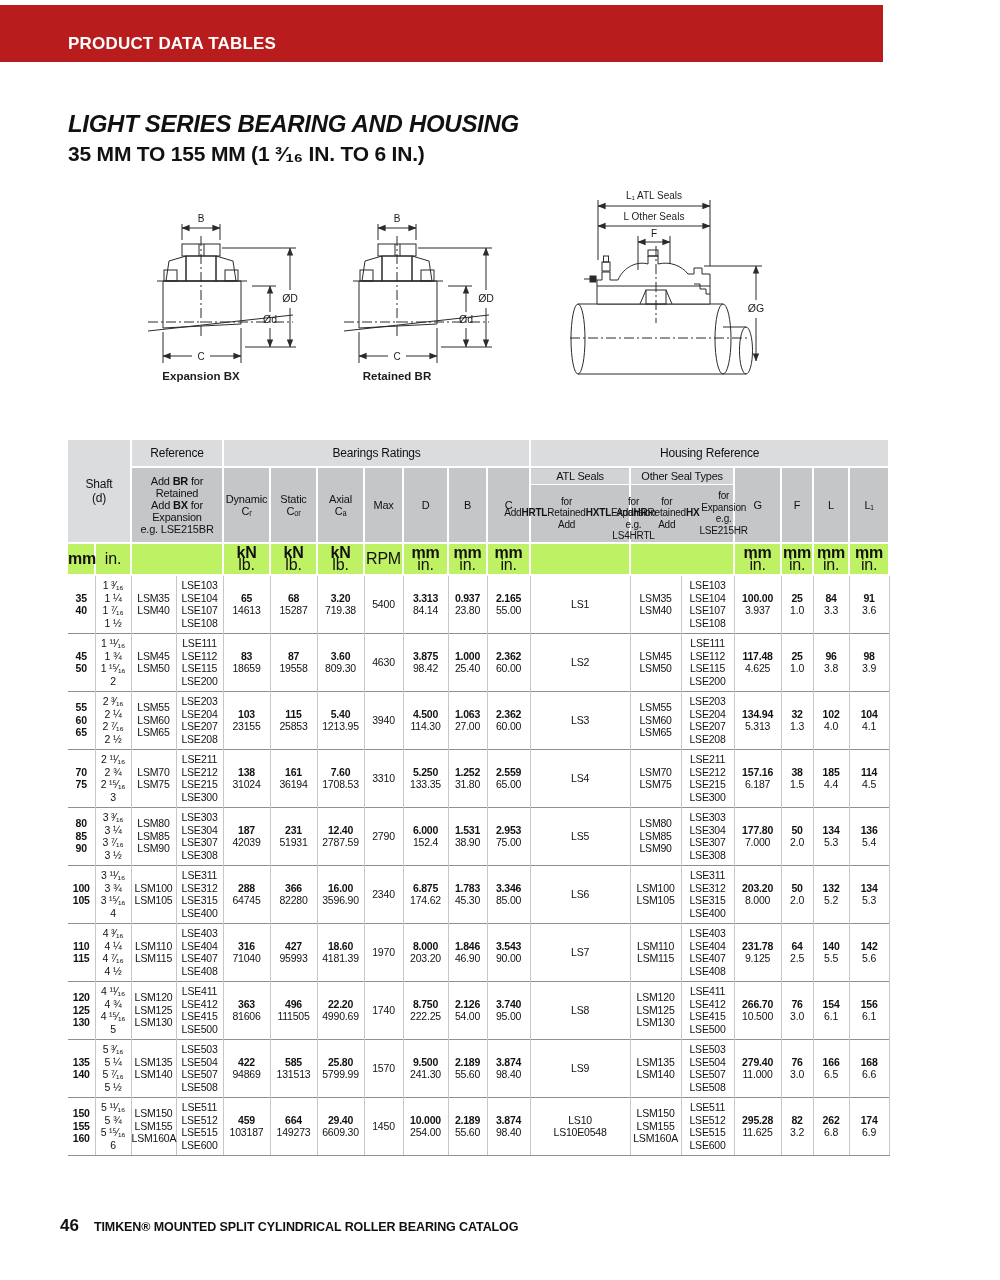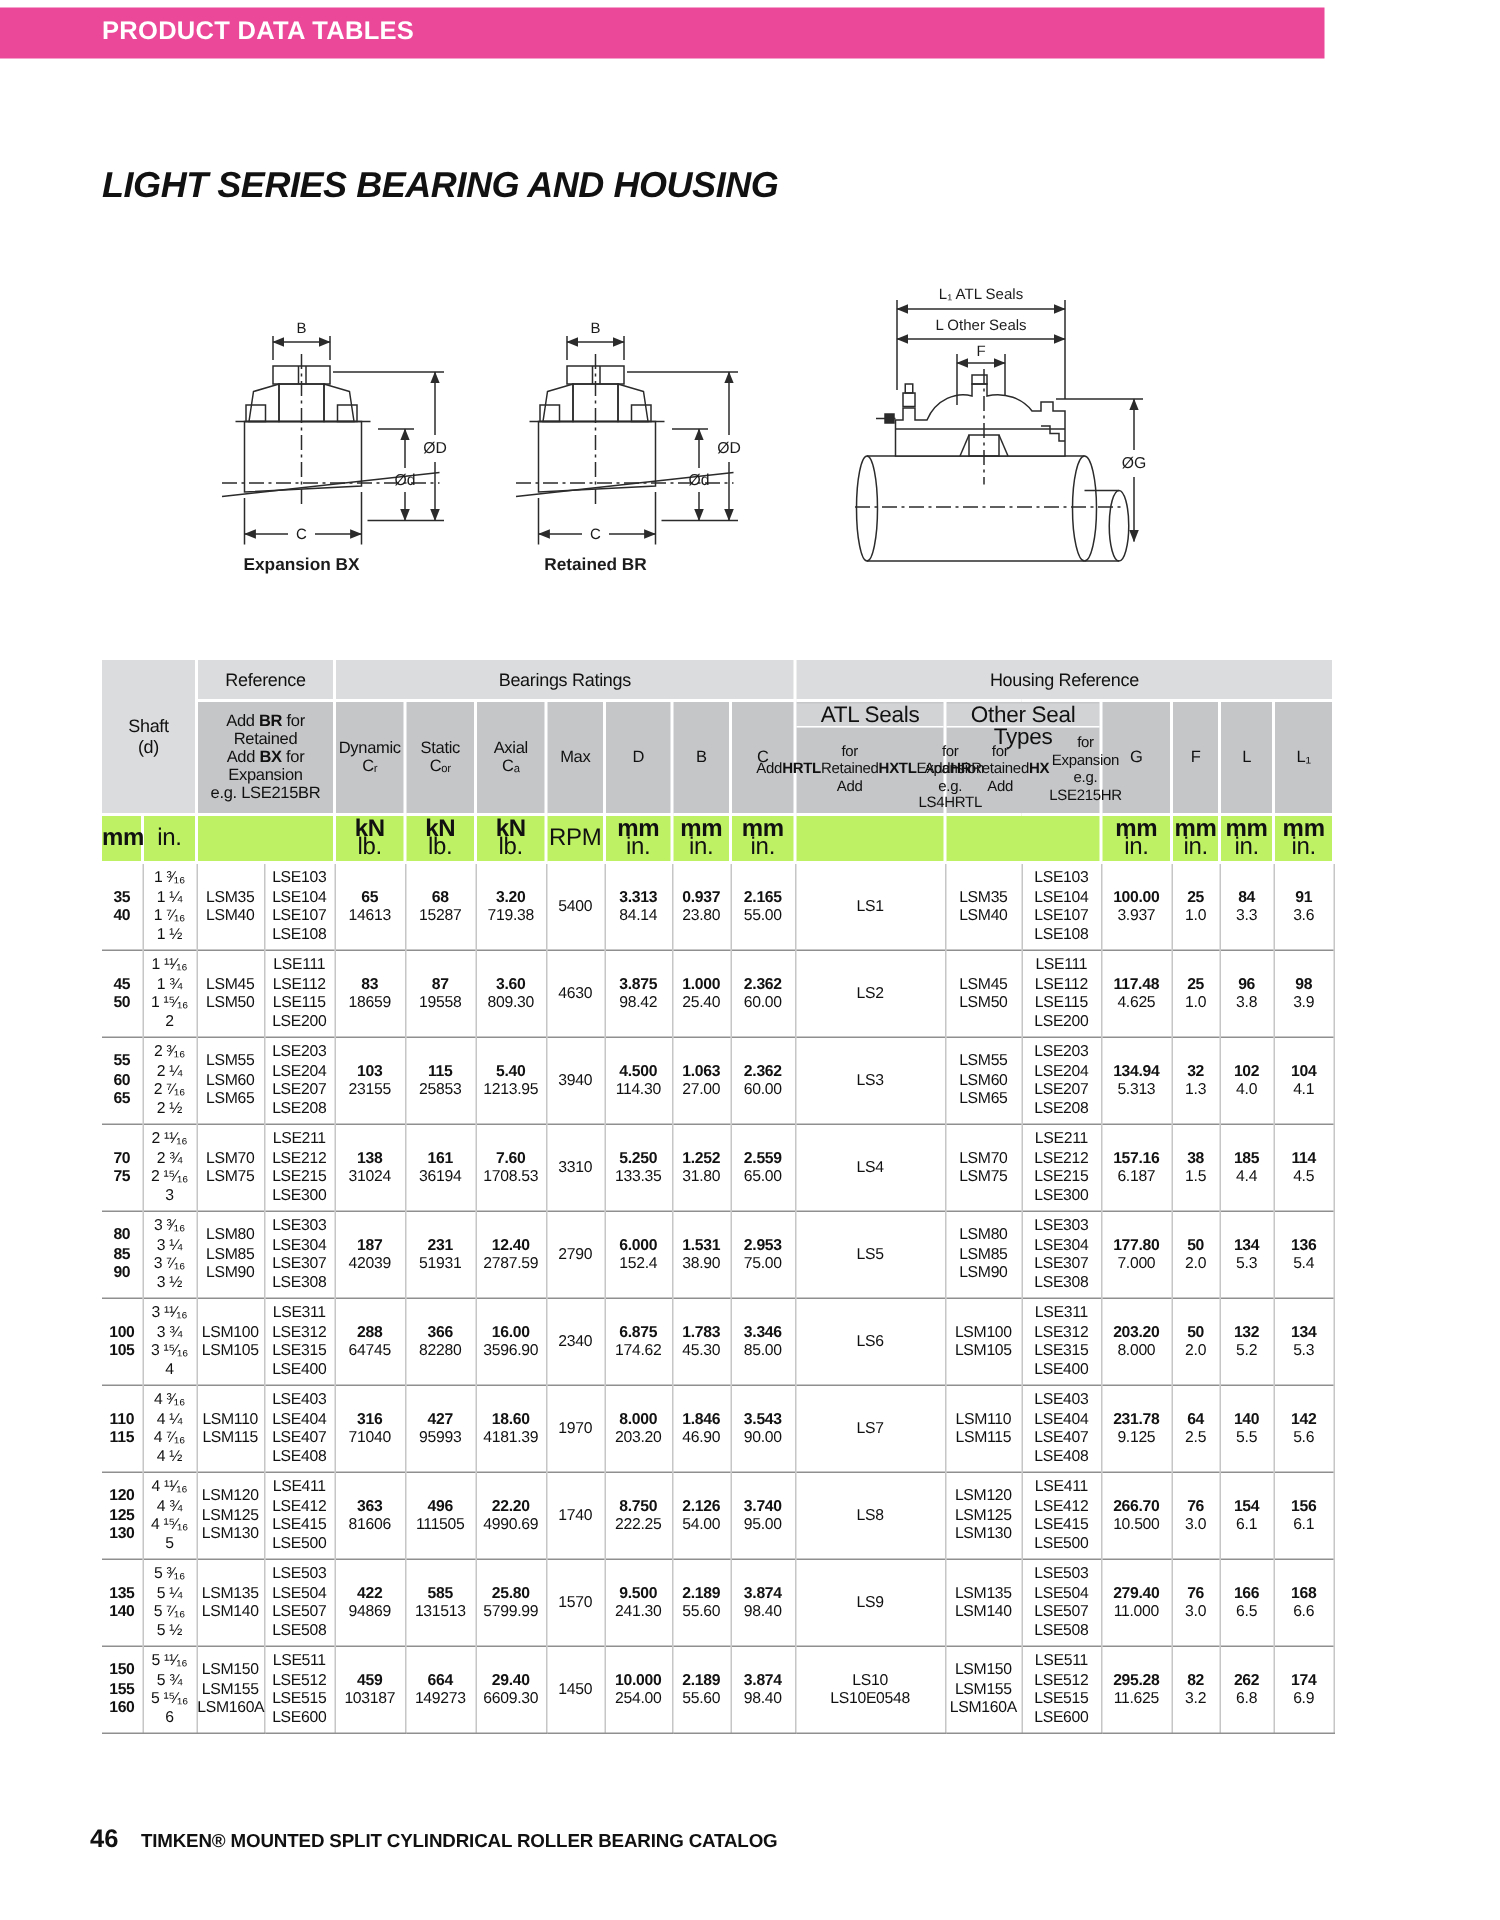--- a/index.html
+++ b/index.html
@@ -1,19 +1,19 @@
 <!DOCTYPE html>
 <html><head>
 <meta charset="utf-8">
 <style>
   html,body{margin:0;padding:0;background:#fff;}
   .page{position:relative;width:1000px;height:1280px;background:#fff;overflow:hidden;
         font-family:"Liberation Sans",sans-serif;color:#111;}
   
-  .black-bar{position:absolute;left:0;top:5px;width:883px;height:34px;background:#ec4899;
+  .black-bar{position:absolute;left:0;top:5px;width:883px;height:57px;background:#b91c1c;
              display:flex;align-items:flex-end;}
   .black-bar .t{color:#fff;font-weight:bold;font-size:17px;margin:0 0 8px 68px;letter-spacing:.2px;}
   .gray-bar{position:absolute;left:0;top:51px;width:883px;height:29px;background:#d9dadc;
             display:flex;align-items:center;}
   .gray-bar .t{font-weight:bold;font-size:12px;margin-left:68px;letter-spacing:.1px;}
   
   .title{position:absolute;left:68px;top:110px;font-style:italic;font-weight:bold;
          font-size:24px;letter-spacing:-.3px;}
   .subtitle{position:absolute;left:68px;top:142px;font-weight:bold;font-size:21px;letter-spacing:-.2px;}
   
@@ -27,21 +27,21 @@
              table-layout:fixed;}
   table.spec th,table.spec td{padding:0;margin:0;text-align:center;vertical-align:middle;
              font-weight:normal;letter-spacing:-.2px;}
   tr.hA th{height:26px;font-size:12px;background:#dbdcdd;border-right:2px solid #fff;
            border-bottom:2px solid #fff;margin-top:20px;}
   tr.hB th{height:74px;font-size:11px;line-height:12px;background:#c5c6c8;
            border-right:2px solid #fff;border-bottom:2px solid #fff;}
   th.shaft-cell{background:#dbdcdd !important;font-size:12px;}
   th.desc{font-size:10px;line-height:11.5px;}
   th.stack{padding:0;}
-  .stitle{background:#d2d3d5;height:15px;line-height:15px;font-size:15px;border-bottom:1px solid #fff;}
+  .stitle{background:#d2d3d5;height:15px;line-height:15px;font-size:11px;border-bottom:1px solid #fff;}
   .sdesc{height:57px;display:flex;align-items:center;justify-content:center;
          font-size:10px;line-height:11.5px;}
   tr.urow td{height:30px;background:#bef264;font-size:16px;line-height:12px;
              border-right:2px solid #fff;border-bottom:2px solid #fff;}
   tr.drow{height:58px;}
   tr.drow td{font-size:10.5px;line-height:12.5px;border-right:1px solid #c6c6c6;
              border-top:1px solid #8f8f8f;background:#fff;}
   tr.drow:last-child td{border-bottom:1px solid #8f8f8f;}
   tr.drow td b{font-weight:bold;}
   
@@ -52,20 +52,21 @@
 </head>
 <body>
 
 <div class="page">
 
   <div class="black-bar">
     <span class="t">PRODUCT DATA TABLES</span>
   </div>
 
   <div class="title">LIGHT SERIES BEARING AND HOUSING</div>
+  <div class="subtitle">35 MM TO 155 MM (1 ³⁄₁₆ IN. TO 6 IN.)</div>
 
   <div class="dia" style="left:100px;top:198px;">
     <svg width="215" height="195" viewBox="0 0 215 195">
       <defs>
         <marker id="ah" viewBox="0 0 10 10" refX="9.5" refY="5" markerWidth="8" markerHeight="8" orient="auto-start-reverse" markerUnits="userSpaceOnUse">
           <path d="M0,1 L10,5 L0,9 Z" fill="#2b2b2b"></path>
         </marker>
         <g id="bearing-unit" fill="none" stroke="#2b2b2b" stroke-width="1">
           <path d="M63,83 L141,83 L141,126 L63,130 Z" fill="#fff"></path>
           <line x1="57" y1="83" x2="147" y2="83"></line>

